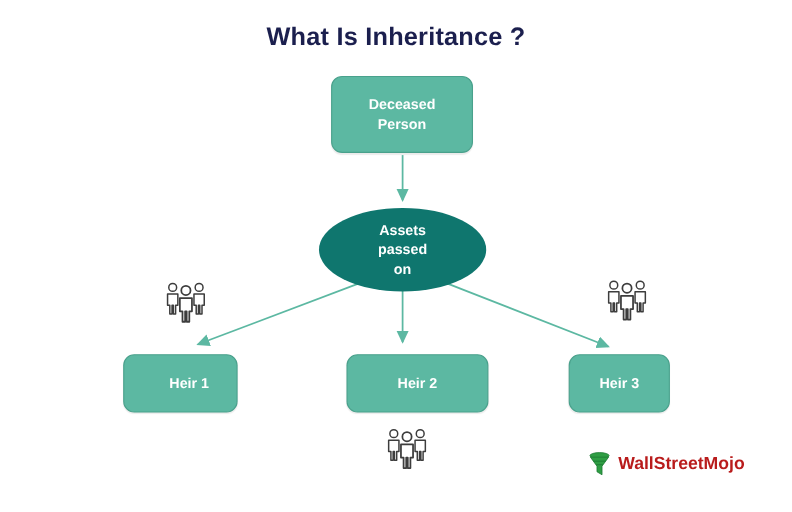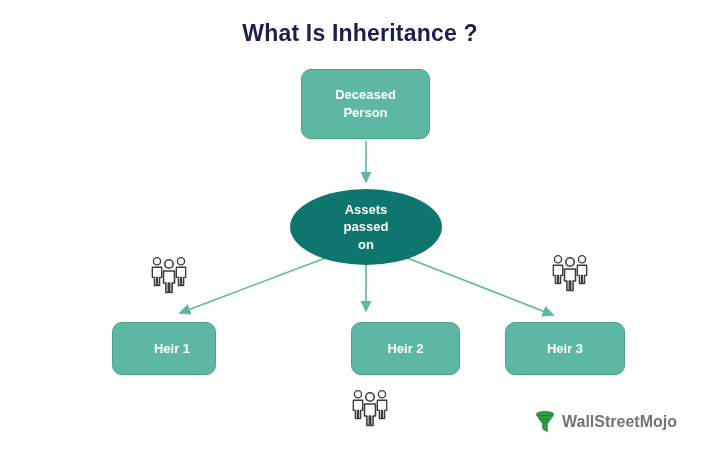--- a/index.html
+++ b/index.html
@@ -70,21 +70,21 @@
     position: absolute;
     left: 534px;
     top: 410px;
     display: flex;
     align-items: center;
     gap: 6px;
   }
   .logo-text {
     font-size: 16px;
     font-weight: bold;
-    color: #737373;
+    color: #b91c1c;
   }
 
   .defs-holder { position: absolute; width: 0; height: 0; overflow: hidden; }
 </style>
 </head>
 <body>
 
 <div class="canvas">
 
   <svg class="defs-holder" aria-hidden="true">
@@ -115,25 +115,25 @@
   </div>
 
   <div class="node ellipse" style="left:290px; top:189px; width:152px; height:76px;">
     <span class="label-mid">Assets passed on</span>
   </div>
 
   <div class="node box" style="left:112px; top:322px; width:104px; height:53px;padding-left:16px;">
     <span>Heir 1</span>
   </div>
 
-  <div class="node box" style="left:315px; top:322px; width:109px; height:53px;margin-left:36px;">
+  <div class="node box" style="left:315px; top:322px; width:129px; height:53px;">
     <span>Heir 2</span>
   </div>
 
-  <div class="node box" style="left:505px; top:322px; width:120px; height:53px;">
+  <div class="node box" style="left:517px; top:322px; width:92px; height:53px;">
     <span>Heir 3</span>
   </div>
 
   <svg class="people" style="left:140px; top:250px;" viewBox="-29 -26 58 52">
     <use href="#person" transform="translate(-12,-2) scale(0.85)"></use>
     <use href="#person" transform="translate(12,-2) scale(0.85)"></use>
     <use href="#person" transform="translate(0,3)"></use>
   </svg>
 
   <svg class="people" style="left:541px; top:248px;" viewBox="-29 -26 58 52">

